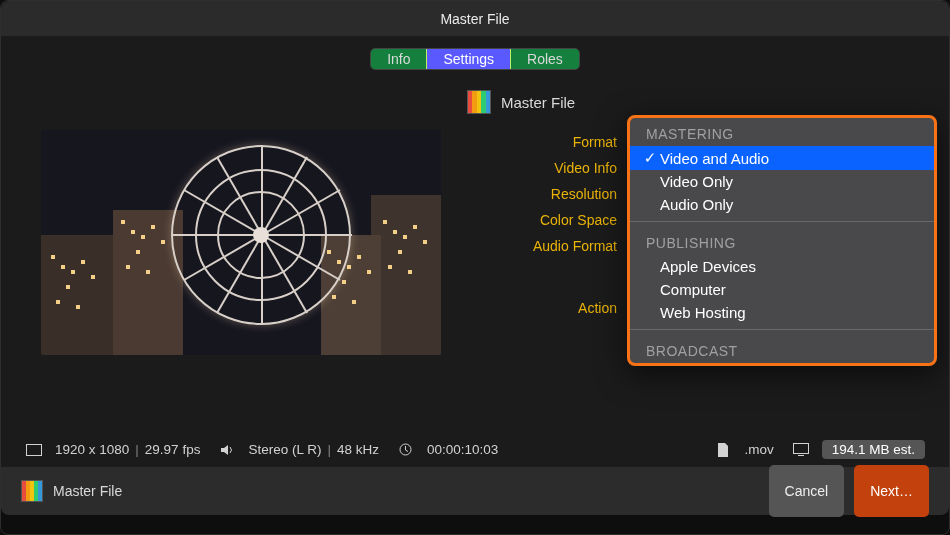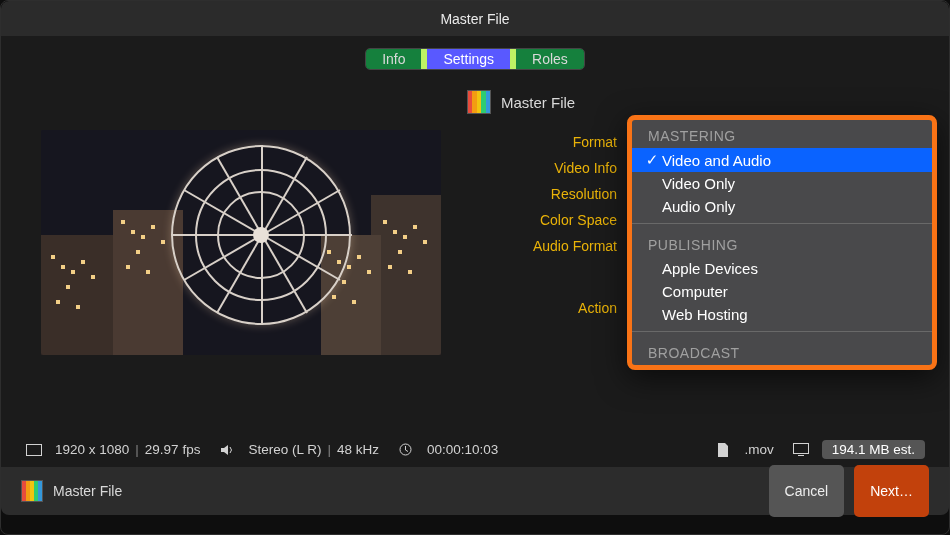--- a/index.html
+++ b/index.html
@@ -35,21 +35,21 @@
     padding: 2px 16px;
     font-size: 14px;
     background: #15803d;
     color: #d9d9d9;
     cursor: pointer;
   }
   .seg-item.active {
     background: #5959ff;
     color: #fff;
   }
-  .seg-item + .seg-item { border-left: 6px solid #bef264; }
+  .seg-item + .seg-item { border-left: 1px solid #bef264; }
   .main {
     display: flex;
     padding: 18px 40px 10px 40px;
     gap: 26px;
     height: 360px;
   }
   .preview {
     flex: 0 0 400px;
     padding-top: 40px;
   }
@@ -118,21 +118,21 @@
   .action-row{margin-top:36px}
   
   .popover{
     position:absolute;
     left:160px; top:25px;
     width:310px;
     background:#4a4a4cfa;
     backdrop-filter: blur(1px);
     border-radius:8px;
     box-shadow:0 8px 30px rgba(0,0,0,.6);
-    border:5px solid #f97316;
+    border:3px solid #f97316;
     overflow:hidden;
   }
   .pop-section-title{
     color:#a0a0a0;
     padding:8px 16px 4px;
     font-size:14px;
     letter-spacing:.5px;
   }
   .pop-item{
     display:flex;align-items:center;

